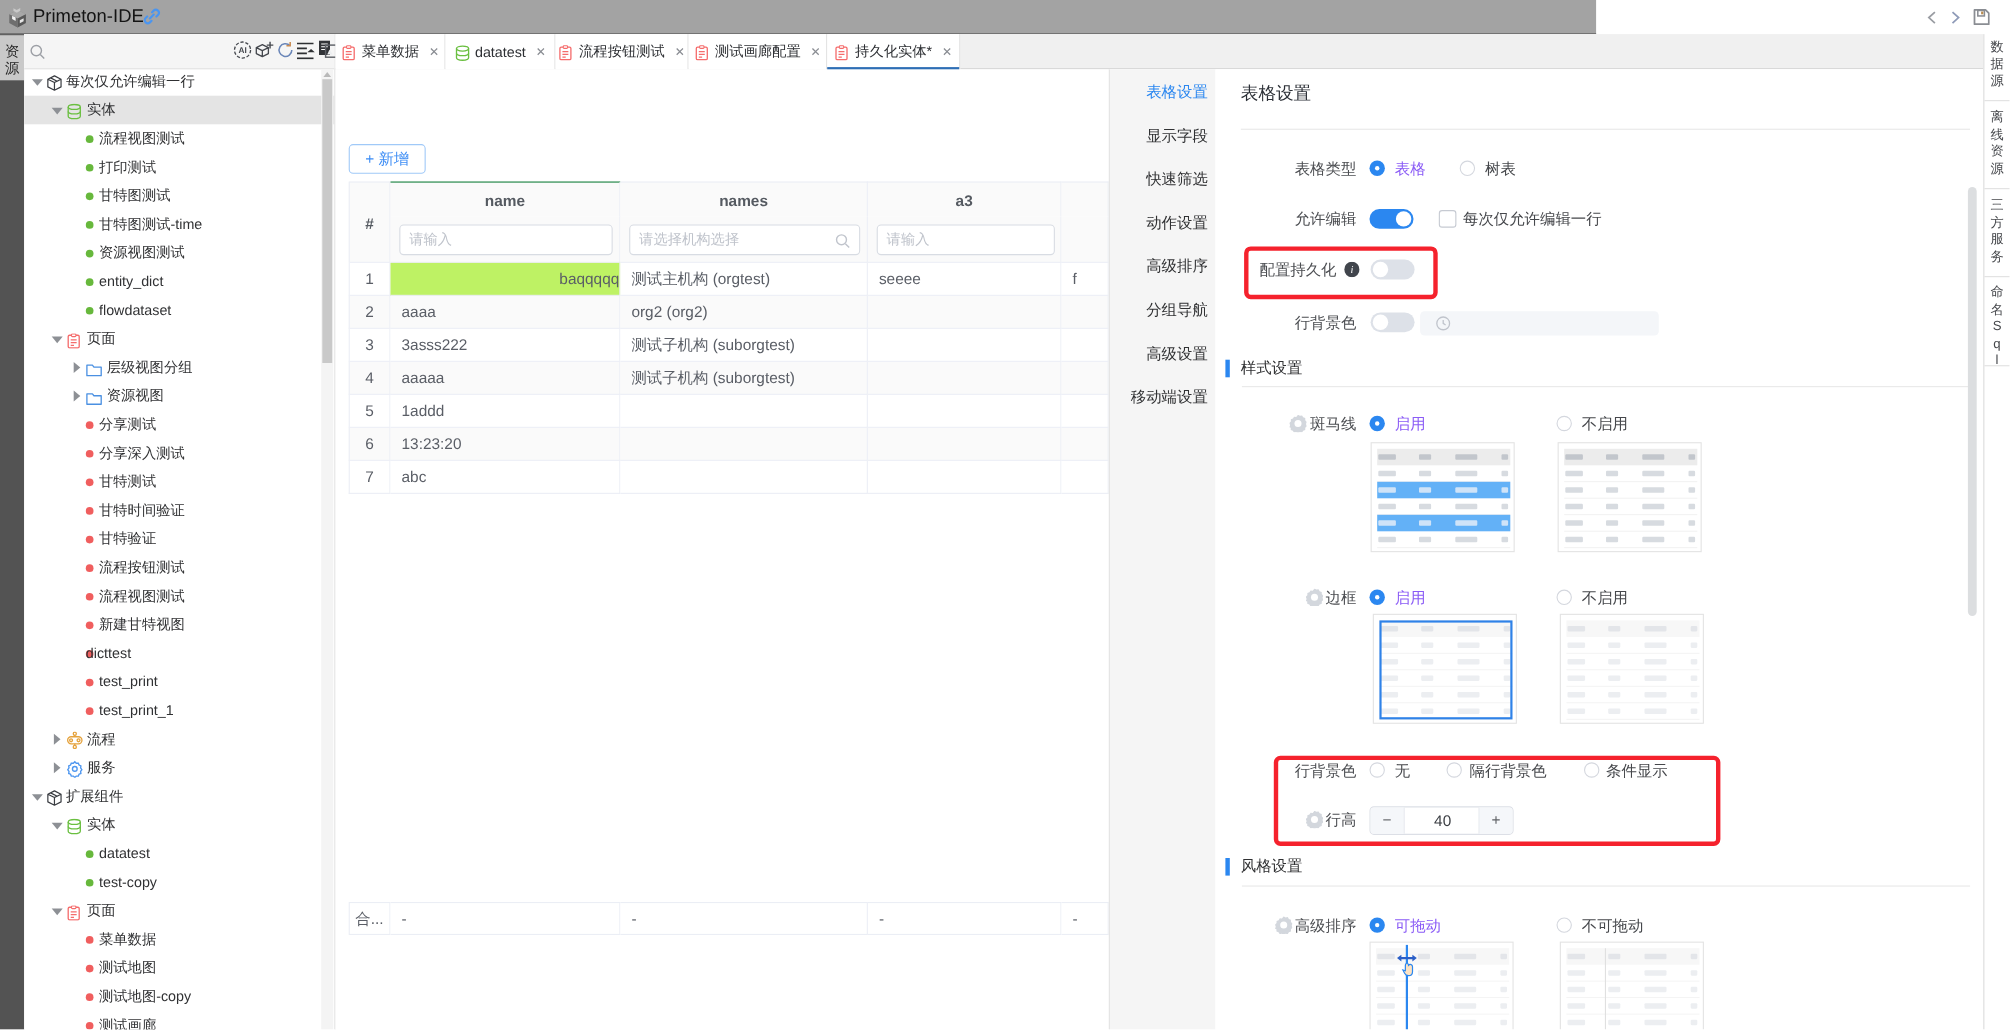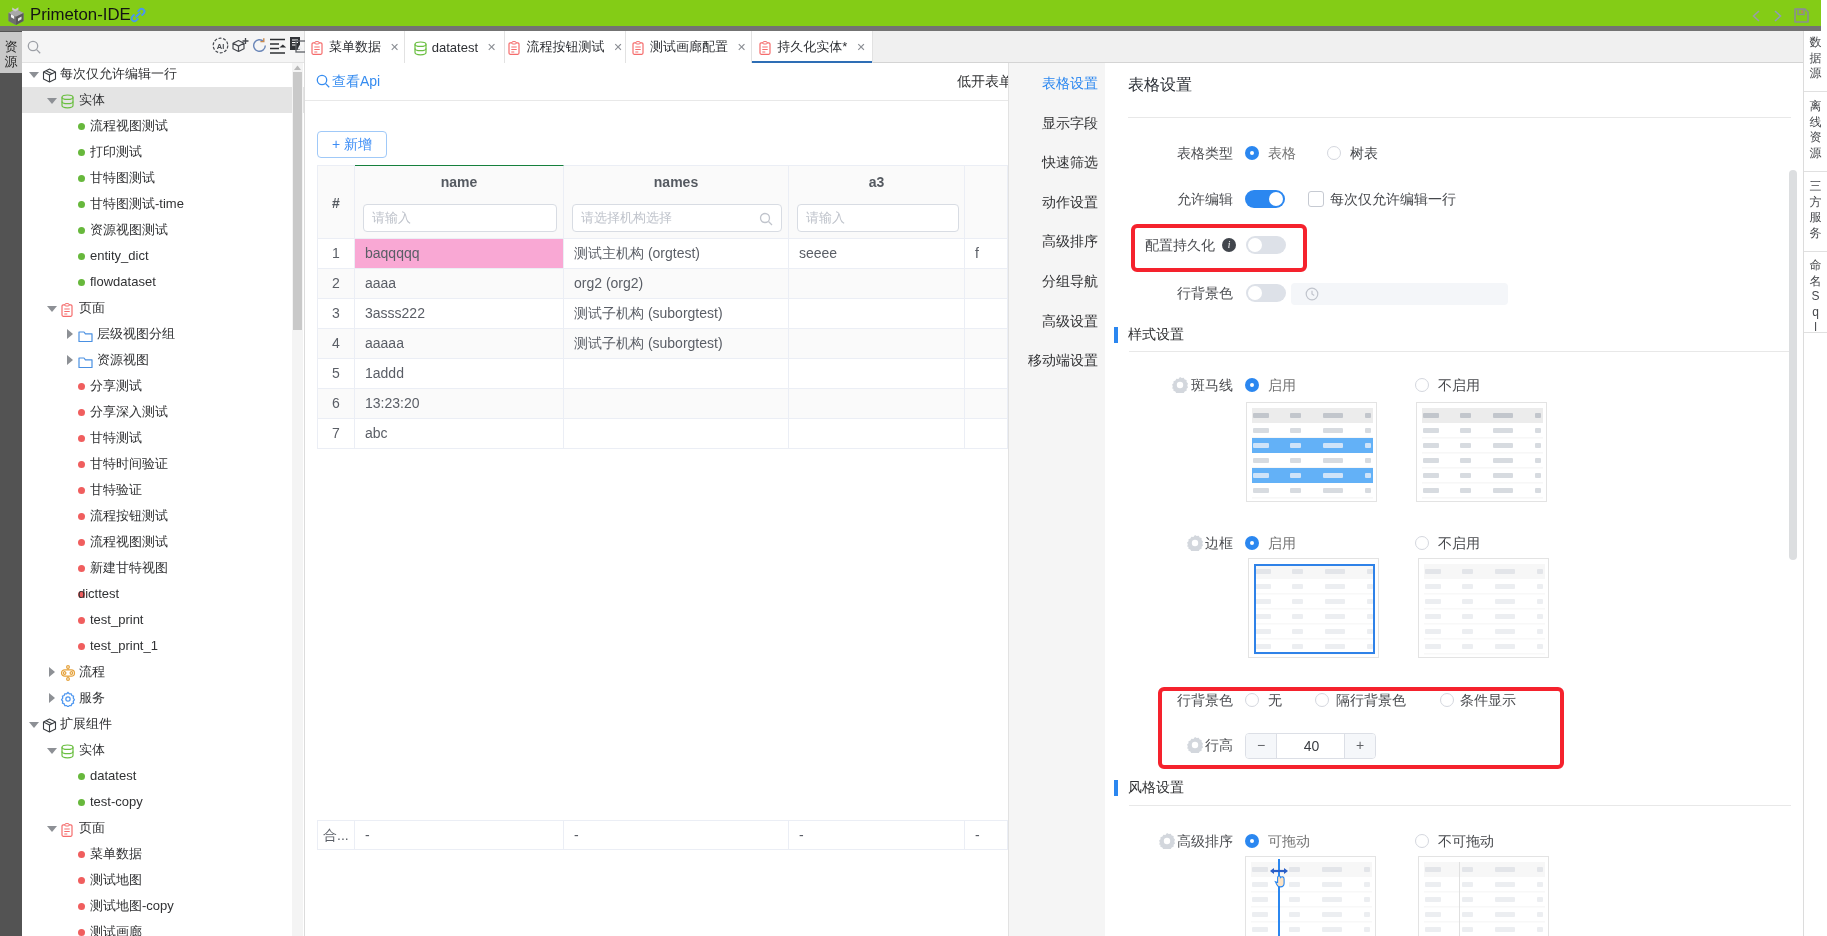--- a/index.html
+++ b/index.html
@@ -1,21 +1,21 @@
 <!DOCTYPE html>
 <html><head>
 <meta charset="utf-8">
 <style>
 * { margin:0; padding:0; box-sizing:border-box; }
 html,body { width:1827px; height:936px; overflow:hidden; }
 body { font-family:"Liberation Sans", sans-serif; font-size:14px; color:#303133; background:#fff; position:relative; }
 .abs { position:absolute; }
 
 
-#titlebar { position:absolute; left:0; top:0; width:1821px; height:31px; background:#84cc16; border-bottom:5px solid #737373; }
+#titlebar { position:absolute; left:0; top:0; width:1451px; height:31px; background:#a3a3a3; border-bottom:1px solid #737373; }
 #titlebar .title { position:absolute; left:30px; top:5px; font-size:16.8px; color:#141414; }
 
 
 #leftstrip { position:absolute; left:0; top:31px; width:22px; height:905px; background:#535353; }
 #leftstrip .ztab { position:absolute; left:0; top:1px; width:22px; height:41px; background:#c9c9c9; color:#262626; font-size:13px; text-align:center; line-height:15px; padding-top:7px; }
 
 
 #sidebar { position:absolute; left:22px; top:31px; width:283px; height:905px; background:#fff; border-right:1px solid #dcdcdc; }
 #searchrow { position:absolute; left:0; top:0; width:282px; height:32px; background:#f5f5f5; border-bottom:1px solid #e3e3e3; }
 #searchrow .ph { position:absolute; left:26px; top:8px; color:#aaadb3; font-size:13px;margin-top:48px; }
@@ -55,21 +55,21 @@
 #pmenu { position:absolute; left:0; top:0; width:96px; height:873px; background:#f5f5f5; }
 .pmi { position:absolute; right:7px; font-size:14px; color:#303133; }
 .pmi.on { color:#2b87f0; }
 #pcontent { position:absolute; left:96px; top:0; width:699px; height:873px; background:#fff; }
 
 .plabel { position:absolute; font-size:14px; color:#4c4e52; text-align:right; }
 .radio { position:absolute; width:14px; height:14px; border-radius:50%; border:1px solid #d4d7de; background:#fff; }
 .radio.sel { border:none; background:#2b87f0; }
 .radio.sel:after { content:""; position:absolute; left:5px; top:5px; width:4px; height:4px; border-radius:50%; background:#fff; }
 .rlabel { position:absolute; font-size:14px; color:#46484c; }
-.rlabel.blue { color:#737373; }
+.rlabel.blue { color:#8b5cf6; }
 .switch { position:absolute; width:40px; height:18px; border-radius:9px; }
 .switch.on { background:#2b87f0; }
 .switch.off { background:#dde1e8; }
 .switch .knob { position:absolute; top:2px; width:14px; height:14px; border-radius:50%; background:#fff; }
 .switch.on .knob { right:2px; }
 .switch.off .knob { left:2px; }
 .redbox { position:absolute; border:4px solid #f5222d; border-radius:6px; }
 .sechdr { position:absolute; font-size:14px; color:#303133; }
 .sechdr:before { content:""; position:absolute; left:-14px; top:1px; width:4px; height:16px; background:#2b87f0; }
 .divider { position:absolute; height:1px; background:#e8e8e8; }
@@ -389,47 +389,39 @@
           <rect x="2" y="1.8" width="10" height="11.5" rx="1.2" fill="none" stroke="#f56c6c" stroke-width="1.2"></rect>
           <rect x="5" y="0.6" width="4" height="2.4" rx="0.8" fill="#fff" stroke="#f56c6c" stroke-width="1"></rect>
           <path d="M4.3 6h5.4M4.3 8.5h5.4M4.3 11h3" stroke="#f56c6c" stroke-width="1.1"></path>
         </svg></span>
     <span>持久化实体*</span>
       <span class="cl" style="position:relative;margin-left:9px;top:0;font-size:11px;color:#8a8d93">✕</span>
     </div>
   </div>
 
 <div id="main">
-  <div id="apirow">
-    <svg class="abs" style="left:11px;top:11px" width="14" height="14" viewBox="0 0 14 14">
-        <circle cx="6" cy="6" r="4.7" fill="none" stroke="#368cf0" stroke-width="1.3"></circle>
-        <line x1="9.6" y1="9.6" x2="13.2" y2="13.2" stroke="#368cf0" stroke-width="1.3"></line>
-      </svg>
-    <span class="abs link" style="left:27px;top:10px">查看Api</span>
-    <span class="abs" style="left:652px;top:10px;color:#303133;white-space:nowrap">低开表单</span>
-  </div>
   <div id="addbtn">+ 新增</div>
   <div id="dtable">
       <div class="cell hdr" style="left:0;top:0;width:38px;height:74px;line-height:74px;border-left:1px solid #ebeef5;border-top:1px solid #ebeef5">#</div>
       <div class="cell hdr" style="left:38px;top:0;width:209px;height:32px;line-height:32px;border-top:1px solid #15803d;border-bottom:none">name</div>
       <div class="cell hdr" style="left:38px;top:32px;width:209px;height:42px"></div>
       <div class="cell hdr" style="left:247px;top:0;width:225px;height:32px;line-height:32px;border-top:1px solid #ebeef5;border-bottom:none">names</div>
       <div class="cell hdr" style="left:247px;top:32px;width:225px;height:42px"></div>
       <div class="cell hdr" style="left:472px;top:0;width:176px;height:32px;line-height:32px;border-top:1px solid #ebeef5;border-bottom:none">a3</div>
       <div class="cell hdr" style="left:472px;top:32px;width:176px;height:42px"></div>
       <div class="cell hdr" style="left:648px;top:0;width:43px;height:32px;line-height:32px;border-top:1px solid #ebeef5;border-bottom:none"></div>
       <div class="cell hdr" style="left:648px;top:32px;width:43px;height:42px"></div>
       <div class="finput" style="left:46px;top:39px;width:194px">请输入</div>
       <div class="finput" style="left:255px;top:39px;width:210px">请选择机构选择<svg style="position:absolute;right:8px;top:7px" width="14" height="14" viewBox="0 0 14 14">
           <circle cx="6" cy="6" r="4.5" fill="none" stroke="#c0c4cc" stroke-width="1.3"></circle>
           <line x1="9.5" y1="9.5" x2="13" y2="13" stroke="#c0c4cc" stroke-width="1.3"></line>
         </svg></div>
       <div class="finput" style="left:480px;top:39px;width:162px">请输入</div>
       <div class="cell" style="left:0px;top:74px;width:38px;height:30px;line-height:29px;background:#fff;text-align:center;border-left:1px solid #ebeef5;color:#5a5e66;font-size:14px">1</div>
-      <div class="cell" style="left:38px;top:74px;width:209px;height:30px;line-height:29px;background:#f9a8d4;text-align:left;padding-left:10px;color:#5a5e66;font-size:14px">baqqqqq</div>
+      <div class="cell" style="left:38px;top:74px;width:209px;height:30px;line-height:29px;background:#bef264;text-align:right;padding-left:10px;color:#5a5e66;font-size:14px">baqqqqq</div>
       <div class="cell" style="left:247px;top:74px;width:225px;height:30px;line-height:29px;background:#fff;text-align:left;padding-left:10px;color:#5a5e66;font-size:14px">测试主机构 (orgtest)</div>
       <div class="cell" style="left:472px;top:74px;width:176px;height:30px;line-height:29px;background:#fff;text-align:left;padding-left:10px;color:#5a5e66;font-size:14px">seeee</div>
       <div class="cell" style="left:648px;top:74px;width:43px;height:30px;line-height:29px;background:#fff;text-align:left;padding-left:10px;color:#5a5e66;font-size:14px">f</div>
       <div class="cell" style="left:0px;top:104px;width:38px;height:30px;line-height:29px;background:#fafafa;text-align:center;border-left:1px solid #ebeef5;color:#5a5e66;font-size:14px">2</div>
       <div class="cell" style="left:38px;top:104px;width:209px;height:30px;line-height:29px;background:#fafafa;text-align:left;padding-left:10px;color:#5a5e66;font-size:14px">aaaa</div>
       <div class="cell" style="left:247px;top:104px;width:225px;height:30px;line-height:29px;background:#fafafa;text-align:left;padding-left:10px;color:#5a5e66;font-size:14px">org2 (org2)</div>
       <div class="cell" style="left:472px;top:104px;width:176px;height:30px;line-height:29px;background:#fafafa;text-align:left;padding-left:10px;color:#5a5e66;font-size:14px"></div>
       <div class="cell" style="left:648px;top:104px;width:43px;height:30px;line-height:29px;background:#fafafa;text-align:left;padding-left:10px;color:#5a5e66;font-size:14px"></div>
       <div class="cell" style="left:0px;top:134px;width:38px;height:30px;line-height:29px;background:#fff;text-align:center;border-left:1px solid #ebeef5;color:#5a5e66;font-size:14px">3</div>
       <div class="cell" style="left:38px;top:134px;width:209px;height:30px;line-height:29px;background:#fff;text-align:left;padding-left:10px;color:#5a5e66;font-size:14px">3asss222</div>

